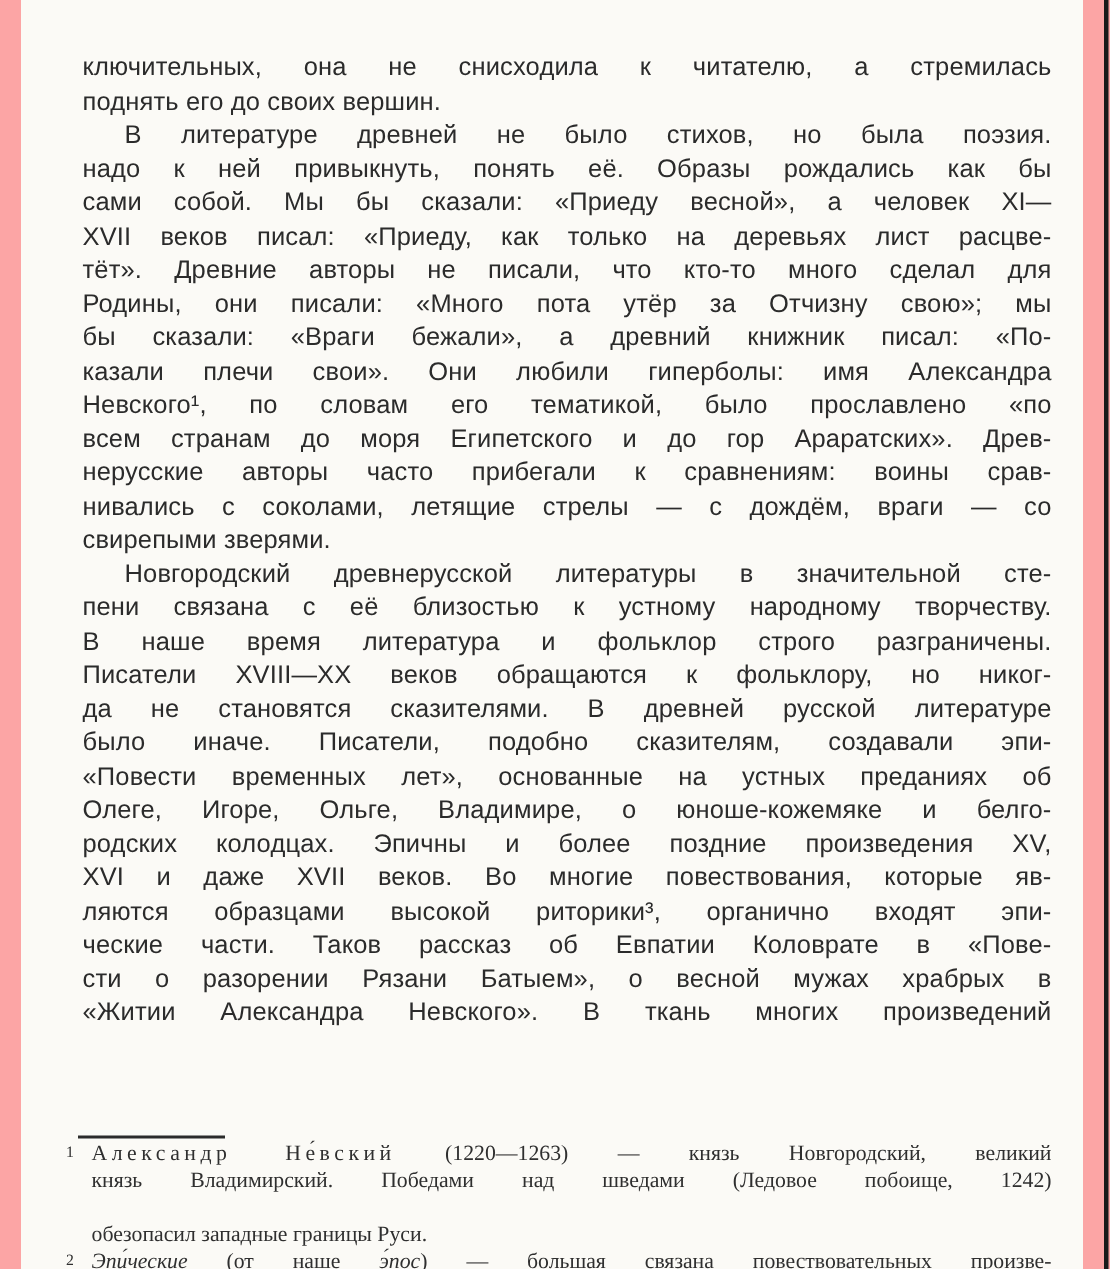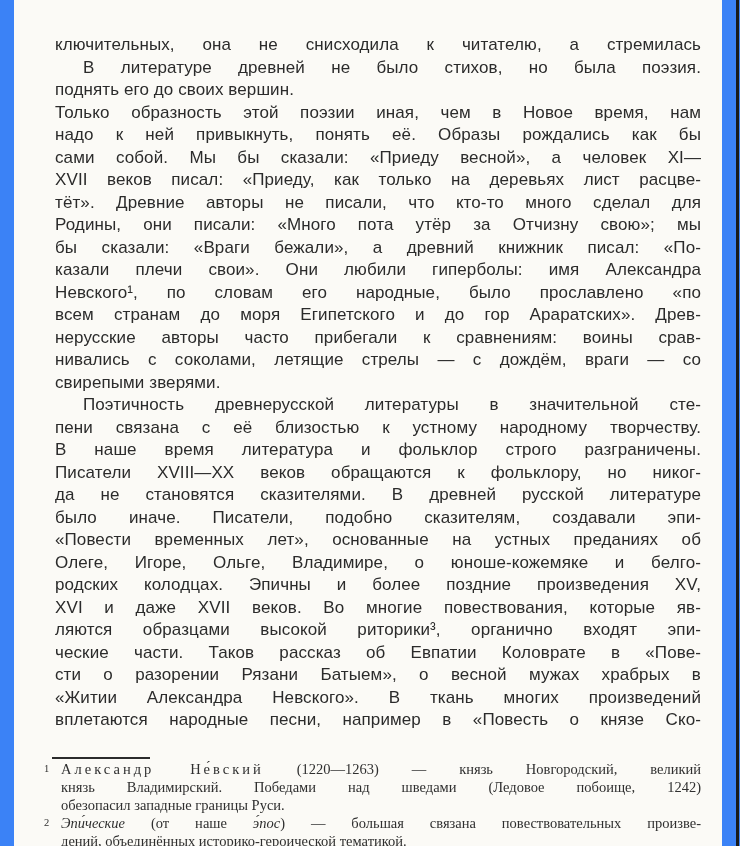--- a/index.html
+++ b/index.html
@@ -1,20 +1,20 @@
 <!DOCTYPE html>
 <html lang="ru"><head>
 <meta charset="utf-8">
 <style>
   html,body { margin:0; padding:0; }
   body { background:#ffffff; font-family:"Liberation Sans", sans-serif; }
 
   .page {
     position:relative; width:740px; height:846px;
-    background:#3b82f6; overflow:hidden;
+    background:#fca5a5; overflow:hidden;
   }
   .paper {
     position:absolute; left:14px; top:0; width:708px; height:846px;
     background:#fbfaf6;
   }
   .book-edge {
     position:absolute; right:1px; top:0; width:3px; height:846px;
     background:#1a1a1a;
   }
 
@@ -33,66 +33,64 @@
     border-top:2px solid #2b2b2b;
   }
 
   .footnotes {
     position:absolute; left:61px; top:760px; width:640px;
     font:14.5px/18px "Liberation Serif", serif;
     color:#2f2f2f;
   }
   .fn-item { position:relative; }
   .fn-line { text-align:justify; text-align-last:justify; }
-  .fn-line.par-end { text-align-last:left; }
+  .fn-line.par-end { text-align-last:left;margin-top:18px; }
   .fn-marker {
     position:absolute; left:-17px; top:0;
     font-size:10.5px; line-height:18px;
   }
   .fn-line .spaced { letter-spacing:3px; }
   .fn-line .italic { font-style:italic; }
 </style>
 </head>
 <body>
 
 <div class="page">
   <div class="paper"></div>
 
   <div class="body-text">
       <div class="bline">ключительных, она не снисходила к читателю, а стремилась</div>
+      <div class="bline par-end">поднять его до своих вершин.</div>
       <div class="bline indent">В литературе древней не было стихов, но была поэзия.</div>
-      <div class="bline par-end">поднять его до своих вершин.</div>
-      <div class="bline">Только образность этой поэзии иная, чем в Новое время, нам</div>
       <div class="bline">надо к ней привыкнуть, понять её. Образы рождались как бы</div>
       <div class="bline">сами собой. Мы бы сказали: «Приеду весной», а человек XI—</div>
       <div class="bline">XVII веков писал: «Приеду, как только на деревьях лист расцве-</div>
       <div class="bline">тёт». Древние авторы не писали, что кто-то много сделал для</div>
       <div class="bline">Родины, они писали: «Много пота утёр за Отчизну свою»; мы</div>
       <div class="bline">бы сказали: «Враги бежали», а древний книжник писал: «По-</div>
       <div class="bline">казали плечи свои». Они любили гиперболы: имя Александра</div>
-      <div class="bline">Невского¹, по словам его народные, было прославлено «по</div>
+      <div class="bline">Невского¹, по словам его тематикой, было прославлено «по</div>
       <div class="bline">всем странам до моря Египетского и до гор Араратских». Древ-</div>
       <div class="bline">нерусские авторы часто прибегали к сравнениям: воины срав-</div>
       <div class="bline">нивались с соколами, летящие стрелы — с дождём, враги — со</div>
       <div class="bline par-end">свирепыми зверями.</div>
-      <div class="bline indent">Поэтичность древнерусской литературы в значительной сте-</div>
+      <div class="bline indent">Новгородский древнерусской литературы в значительной сте-</div>
       <div class="bline">пени связана с её близостью к устному народному творчеству.</div>
       <div class="bline">В наше время литература и фольклор строго разграничены.</div>
       <div class="bline">Писатели XVIII—XX веков обращаются к фольклору, но никог-</div>
       <div class="bline">да не становятся сказителями. В древней русской литературе</div>
       <div class="bline">было иначе. Писатели, подобно сказителям, создавали эпи-</div>
       <div class="bline">«Повести временных лет», основанные на устных преданиях об</div>
       <div class="bline">Олеге, Игоре, Ольге, Владимире, о юноше-кожемяке и белго-</div>
       <div class="bline">родских колодцах. Эпичны и более поздние произведения XV,</div>
       <div class="bline">XVI и даже XVII веков. Во многие повествования, которые яв-</div>
       <div class="bline">ляются образцами высокой риторики³, органично входят эпи-</div>
       <div class="bline">ческие части. Таков рассказ об Евпатии Коловрате в «Пове-</div>
       <div class="bline">сти о разорении Рязани Батыем», о весной мужах храбрых в</div>
       <div class="bline">«Житии Александра Невского». В ткань многих произведений</div>
-      <div class="bline">вплетаются народные песни, например в «Повесть о князе Ско-</div>
     </div>
 
   <div class="fn-sep"></div>
 
   <div class="footnotes">
       <div class="fn-item">
         <div class="fn-line"><span class="fn-marker">1</span><span class="spaced">Александр Не́вский</span><span> (1220—1263) — князь Новгородский, великий</span></div>
         <div class="fn-line"><span>князь Владимирский. Победами над шведами (Ледовое побоище, 1242)</span></div>
         <div class="fn-line par-end"><span>обезопасил западные границы Руси.</span></div>
       </div>

